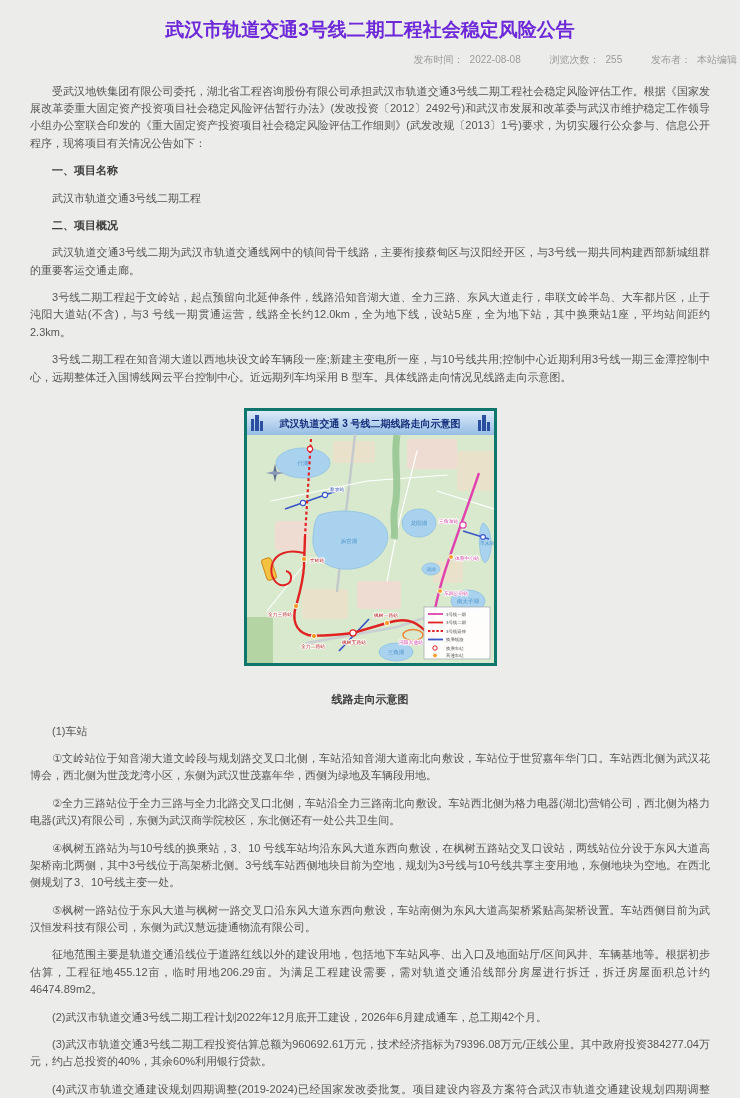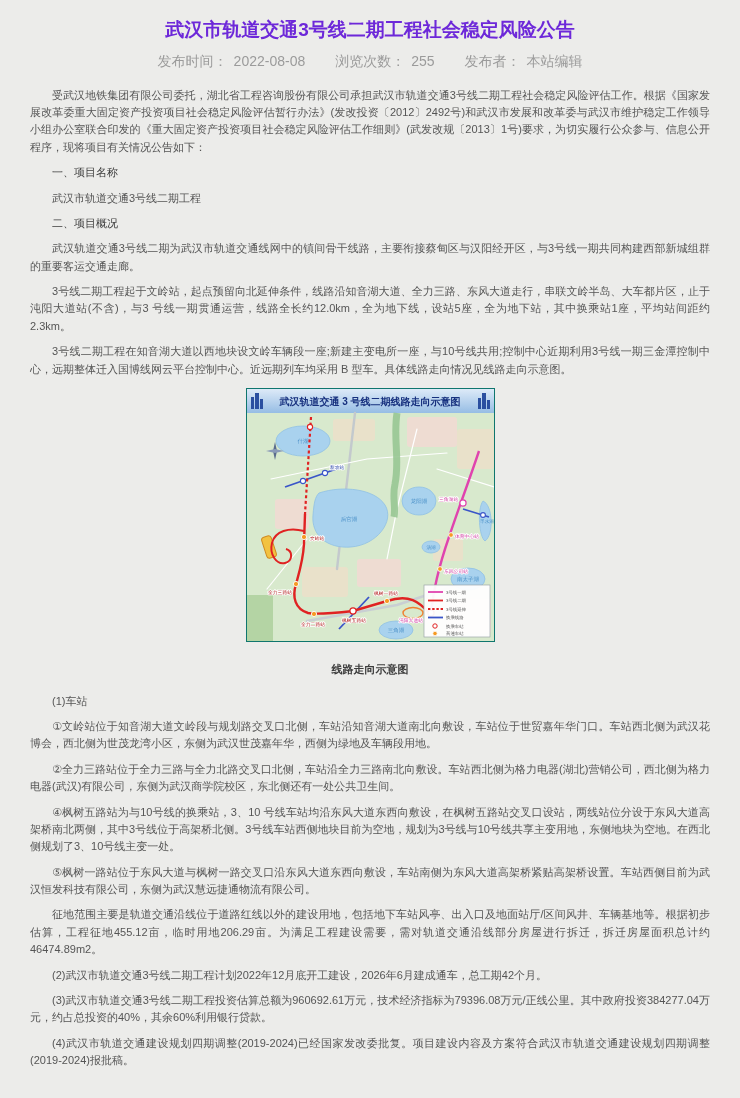--- a/index.html
+++ b/index.html
@@ -17,58 +17,59 @@
   }
   .doc-title{
     text-align:center;
     font-size:19px;
     font-weight:bold;
     color:#6d28d9;
     margin:6px 40px 10px;
     line-height:1.3;
   }
   .meta{
-    text-align:center;
-    font-size:14px;
+    text-align:right;
+    font-size:10px;
     color:#9b9b9b;
     margin-bottom:16px;
   }
   .meta span{margin:0 3px;}
   .meta .gap{display:inline-block;width:14px;}
   .content{
     padding:0 30px;
     font-size:11px;
     line-height:1.58;
     color:#555555;
     text-align:justify;
   }
   .content p{
-    margin:4px 0 8px;
+    margin:10px 0 8px;
     text-indent:2em;
   }
   .sec-heading{
-    font-weight:normal;
+    font-weight:bold;
     color:#3c3c3c;
   }
   .map-wrap{
     text-align:center;
     margin:10px 0 6px;
   }
   .map-frame{
     display:inline-block;
     line-height:0;
-    border:1px solid #0f766e;
+    border:3px solid #0f766e;
     background:#fff;
+    margin-top:12px;
   }
   .map-caption{
     text-align:center;
     font-size:11px;
     font-weight:bold;
     color:#3c3c3c;
-    margin:15px 0 14px;
+    margin:23px 0 14px;
   }
   svg text{font-family:"Liberation Sans","DejaVu Sans",sans-serif;}
   .halo{paint-order:stroke;stroke:#ffffff;stroke-width:1.6px;stroke-linejoin:round;}
 </style>
 </head>
 <body>
 
 <div class="page">
 
   <h1 class="doc-title">武汉市轨道交通3号线二期工程社会稳定风险公告</h1>

